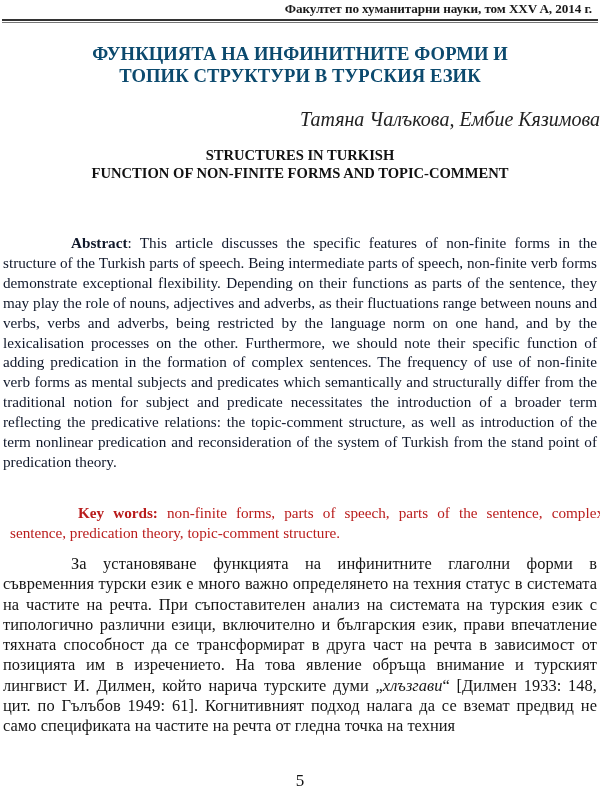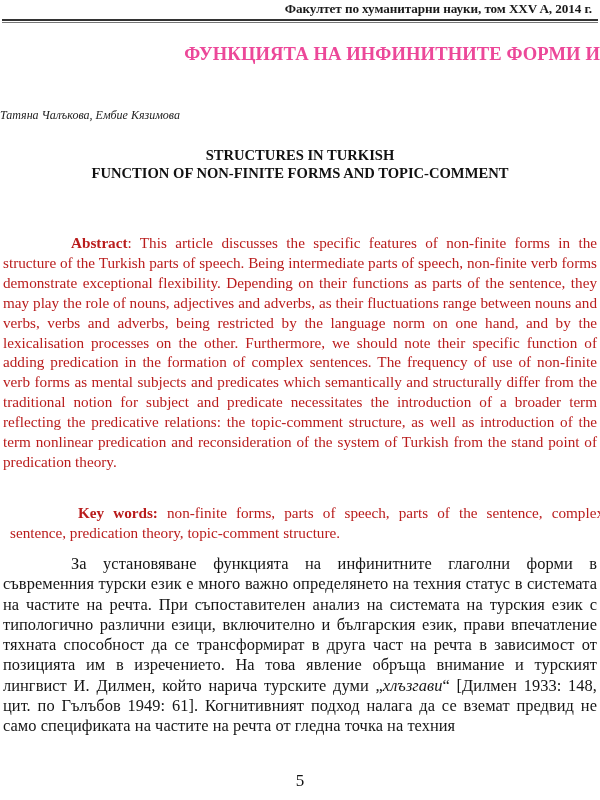--- a/index.html
+++ b/index.html
@@ -34,32 +34,32 @@
     .header-rule {
       position: absolute;
       left: 2px; right: 2px; top: 19px;
       border-top: 2px solid #333;
       height: 1px;
       border-bottom: 1px solid #777;
     }
     .title-bg {
       position: absolute;
       left: 0; right: 0; top: 43px;
-      text-align: right;
+      text-align: center;
       font-size: 18.6px;
       font-weight: bold;
       line-height: 22px;
       letter-spacing: 0.1px;
-      color: #ec4899;
+      color: #0c4a6e;
     }
     .authors-bg {
       position: absolute;
       left: 0; right: 0; top: 108px;
-      text-align: left;
-      font-size: 12px;
+      text-align: right;
+      font-size: 20px;
       font-style: italic;
       color: #222;
     }
     .title-en {
       position: absolute;
       left: 0; right: 0; top: 146px;
       text-align: center;
       font-size: 14.6px;
       font-weight: bold;
       line-height: 18px;
@@ -73,21 +73,21 @@
       font-style: italic;
       color: #222;
     }
     .abstract {
       position: absolute;
       left: 3px; width: 594px; top: 233px;
       font-size: 15.2px;
       line-height: 19.9px;
       text-align: justify;
       text-indent: 68px;
-      color: #b91c1c;
+      color: #0f172a;
       margin: 0;
     }
     .keywords {
       position: absolute;
       left: 3px; width: 594px; top: 496px;
       font-size: 15.2px;
       line-height: 19.9px;
       text-align: justify;
       text-indent: 68px;
       color: #b91c1c;
@@ -117,20 +117,21 @@
 </head>
 <body>
 
 <div class="page">
 
   <div class="running-header">Факултет по хуманитарни науки, том XXV A, 2014 г.</div>
   <div class="header-rule"></div>
 
   <div class="title-bg">
     <div>ФУНКЦИЯТА НА ИНФИНИТНИТЕ ФОРМИ И</div>
+    <div>ТОПИК СТРУКТУРИ В ТУРСКИЯ ЕЗИК</div>
   </div>
 
   <div class="authors-bg">Татяна Чалъкова, Ембие Кязимова</div>
 
   <div class="title-en">
     <div>STRUCTURES IN TURKISH</div>
     <div>FUNCTION OF NON-FINITE FORMS AND TOPIC-COMMENT</div>
   </div>
 
 

